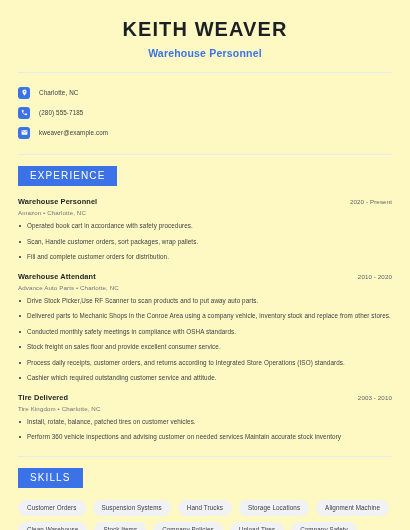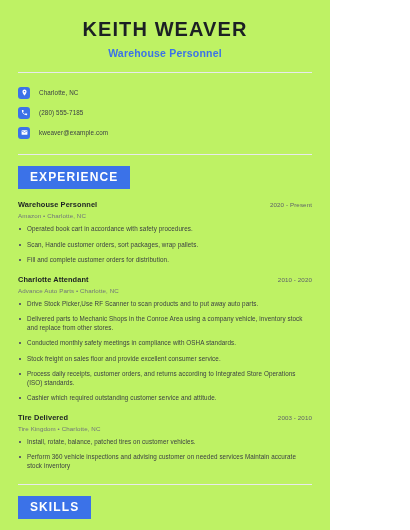--- a/index.html
+++ b/index.html
@@ -6,23 +6,23 @@
 
   html, body {
     width: 410px;
     height: 530px;
     background: #ffffff;
     font-family: "Liberation Sans", sans-serif;
     -webkit-font-smoothing: antialiased;
   }
 
   .page {
-    width: 330px;
+    width: 410px;
     height: 530px;
-    background: #bef264;
+    background: #fef9c3;
     position: relative;
     overflow: hidden;
     padding: 0 18px;
   }
 
   
   .header {
     padding-top: 18px;
     text-align: center;
   }
@@ -74,22 +74,22 @@
     font-size: 6.3px;
     color: #3c4043;
     letter-spacing: 0.1px;
   }
 
   
   .section-badge {
     display: inline-block;
     background: #3b72e8;
     color: #ffffff;
-    font-size: 12px;
-    font-weight: 700;
+    font-size: 10px;
+    font-weight: 400;
     letter-spacing: 1.1px;
     padding: 4px 12px 5px 12px;
     margin-top: 11px;
   }
 
   
   .experience { margin-top: 11px; }
   .job { margin-bottom: 10px; }
   .job:last-child { margin-bottom: 0; }
 
@@ -217,21 +217,21 @@
       <div class="job-meta">Amazon • Charlotte, NC</div>
       <ul class="bullets">
         <li>Operated book cart in accordance with safety procedures.</li>
         <li>Scan, Handle customer orders, sort packages, wrap pallets.</li>
         <li>Fill and complete customer orders for distribution.</li>
       </ul>
     </div>
 
     <div class="job">
       <div class="job-head">
-        <span class="job-role">Charlotte Attendant</span>
+        <span class="job-role">Warehouse Attendant</span>
         <span class="job-dates">2010 - 2020</span>
       </div>
       <div class="job-meta">Advance Auto Parts • Charlotte, NC</div>
       <ul class="bullets">
         <li>Drive Stock Picker,Use RF Scanner to scan products and to put away auto parts.</li>
         <li>Delivered parts to Mechanic Shops in the Conroe Area using a company vehicle, inventory stock and replace from other stores.</li>
         <li>Conducted monthly safety meetings in compliance with OSHA standards.</li>
         <li>Stock freight on sales floor and provide excellent consumer service.</li>
         <li>Process daily receipts, customer orders, and returns according to Integrated Store Operations (ISO) standards.</li>
         <li>Cashier which required outstanding customer service and attitude.</li>

